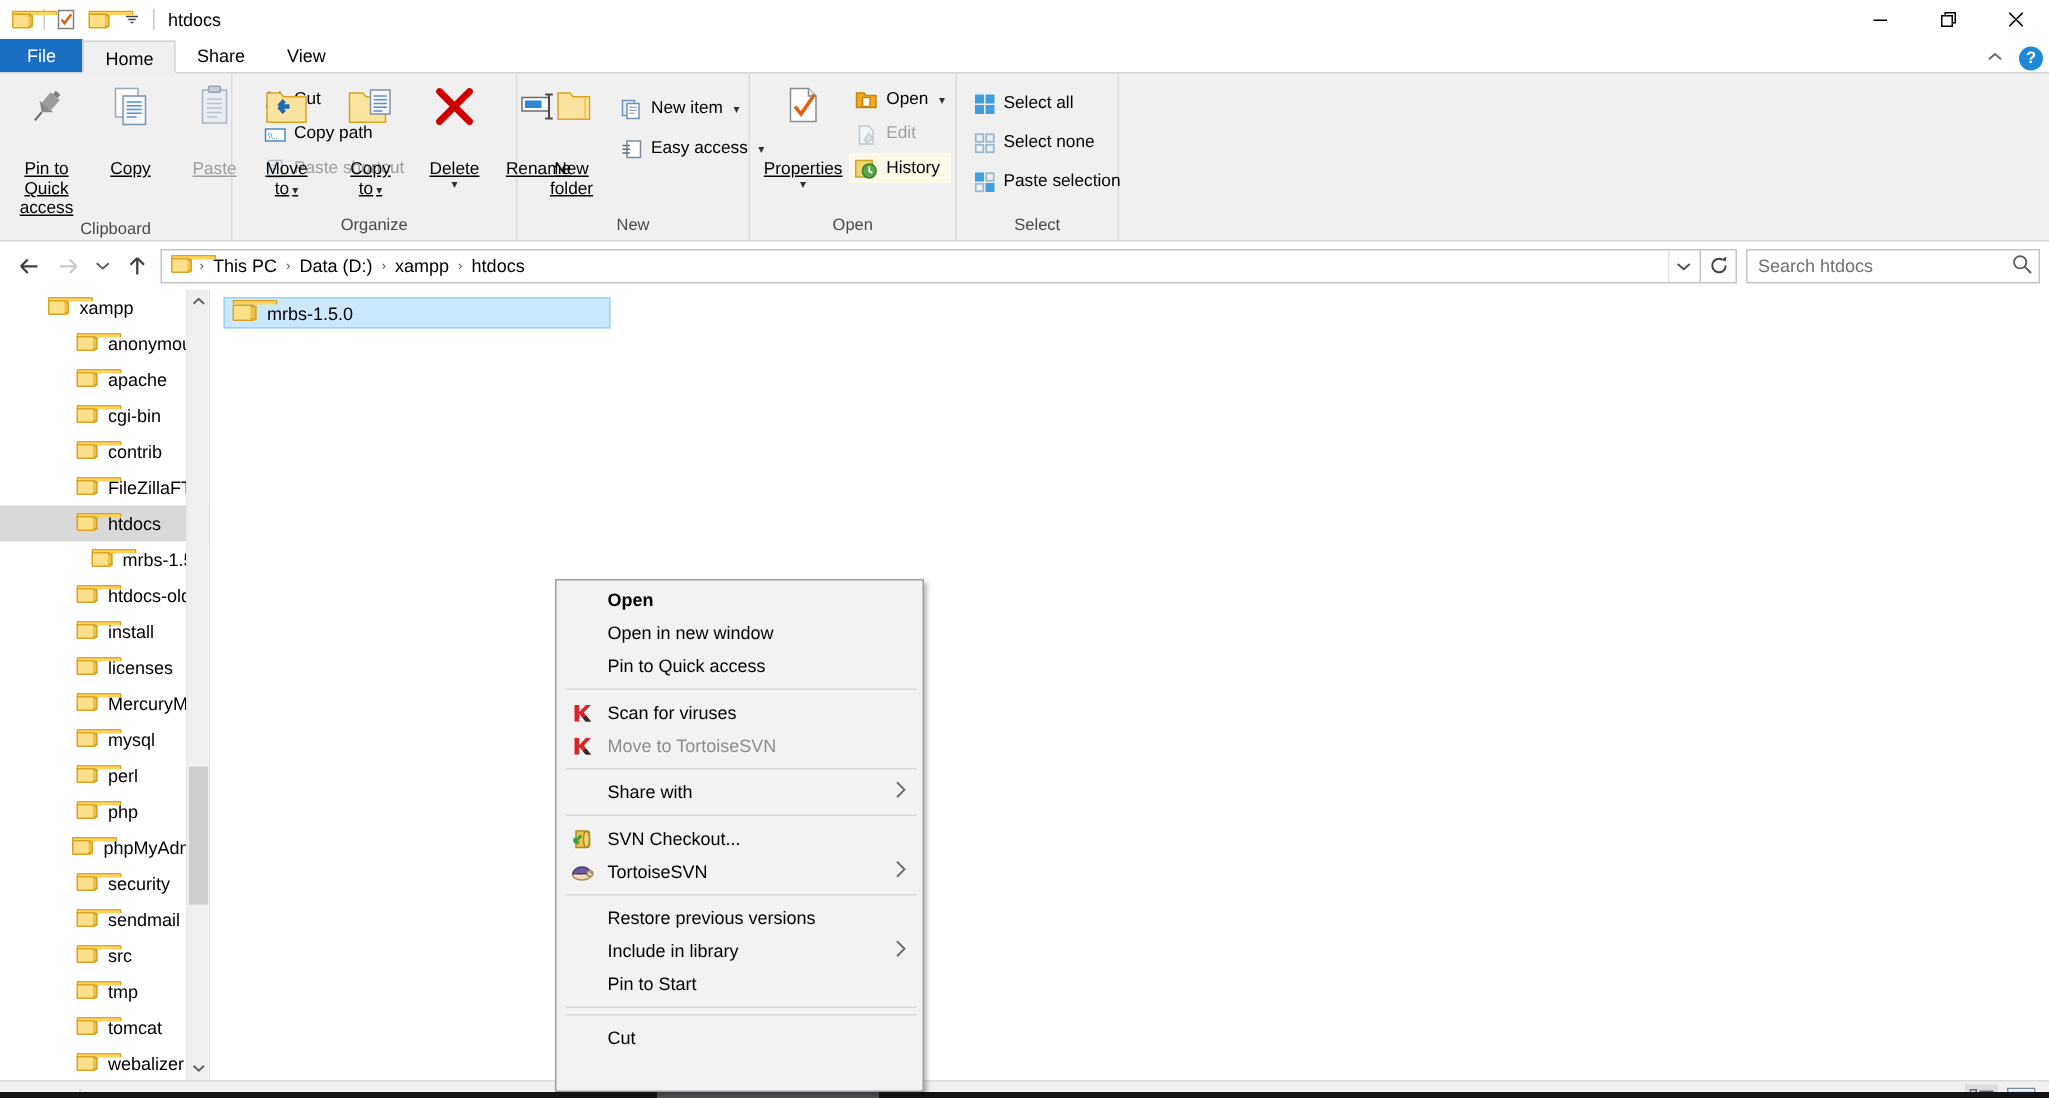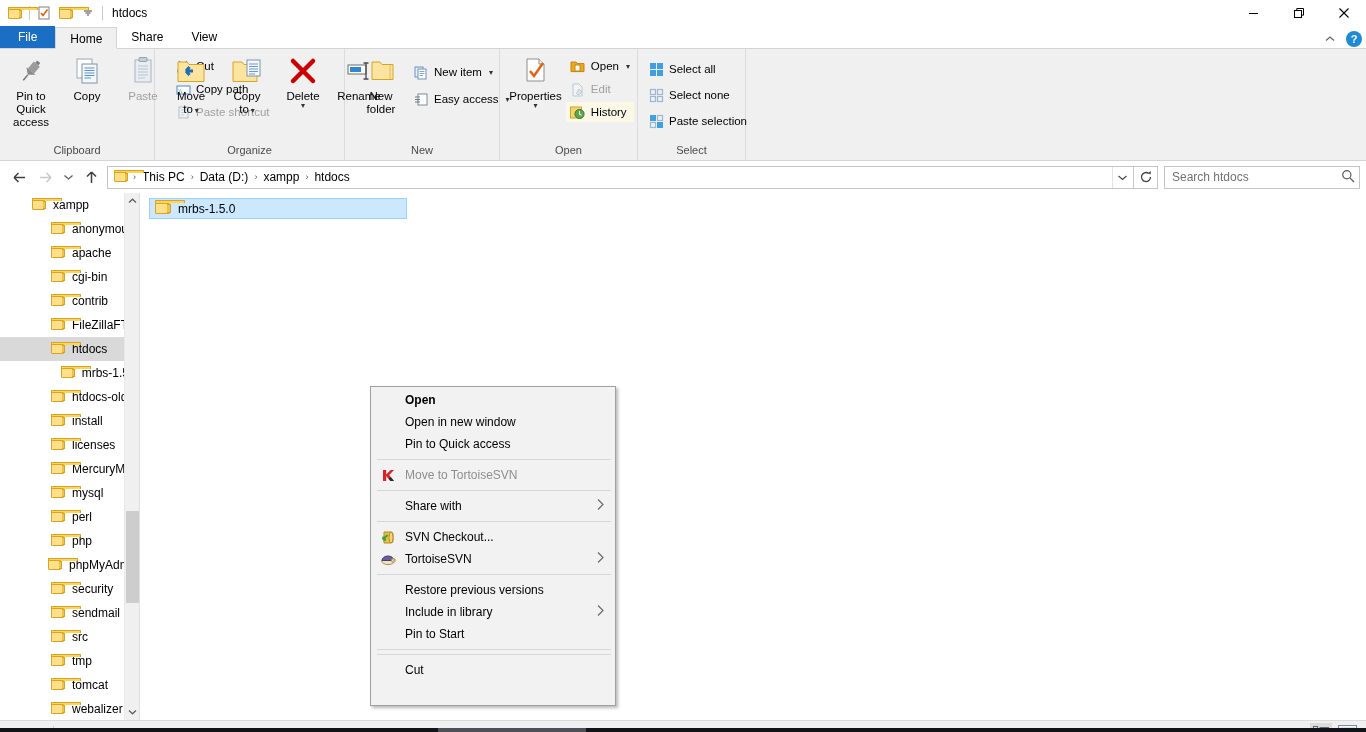--- a/index.html
+++ b/index.html
@@ -196,21 +196,21 @@
     min-width: 46px;
     padding: 3px 5px 0 5px;
     display: flex;
     flex-direction: column;
     align-items: center;
     text-align: center;
     font-size: 11.5px;
     color: #000;
     line-height: 13px;
   }
-  .bigbtn .lbl { margin-top: 3px; }
+  .bigbtn .lbl { margin-top: 20px; text-decoration: underline; }
   .bigbtn.disabled, .smallbtn.disabled { color: #a0a0a0; }
   .smallcol {
     display: flex;
     flex-direction: column;
     padding-top: 4px;
     gap: 3px;
   }
   .smallbtn {
     display: flex;
     align-items: center;
@@ -995,20 +995,29 @@
           </div>
           <div class="ctxitem">
             <span class="ctxico"></span>
             <span class="ctxlabel">Open in new window</span>
           </div>
           <div class="ctxitem">
             <span class="ctxico"></span>
             <span class="ctxlabel">Pin to Quick access</span>
           </div>
           <div class="ctxsep"></div>
+          <div class="ctxitem">
+            <span class="ctxico">
+              <svg width="15" height="15" viewBox="0 0 15 15">
+                <path d="M2 2 h3.2 v4.6 L9.6 2 H13 L8.2 7 L13 13 H9.4 L5.2 8 V13 H2 Z" fill="#d8232a"></path>
+                <path d="M9.6 9 L13 13 H9.4 L7.6 10.8 Z" fill="#2b2b2b"></path>
+              </svg>
+            </span>
+            <span class="ctxlabel">Scan for viruses</span>
+          </div>
           <div class="ctxitem disabled">
             <span class="ctxico">
               <svg width="15" height="15" viewBox="0 0 15 15">
                 <path d="M2 2 h3.2 v4.6 L9.6 2 H13 L8.2 7 L13 13 H9.4 L5.2 8 V13 H2 Z" fill="#d8232a"></path>
                 <path d="M9.6 9 L13 13 H9.4 L7.6 10.8 Z" fill="#2b2b2b"></path>
               </svg>
             </span>
             <span class="ctxlabel">Move to TortoiseSVN</span>
           </div>
           <div class="ctxsep"></div>

